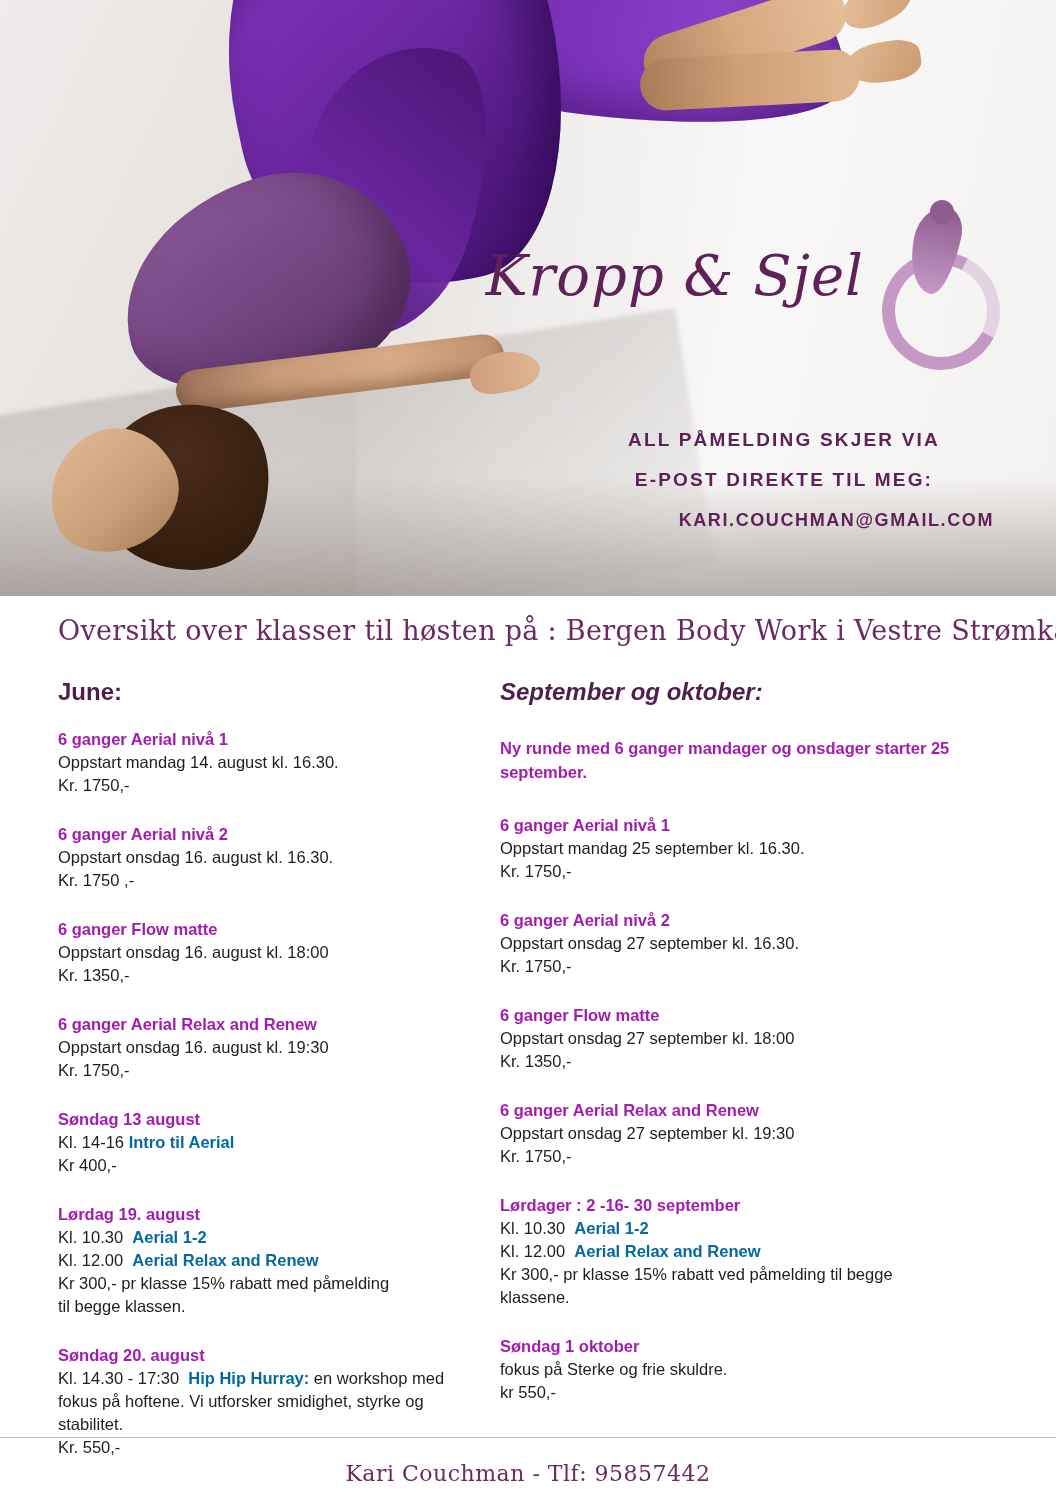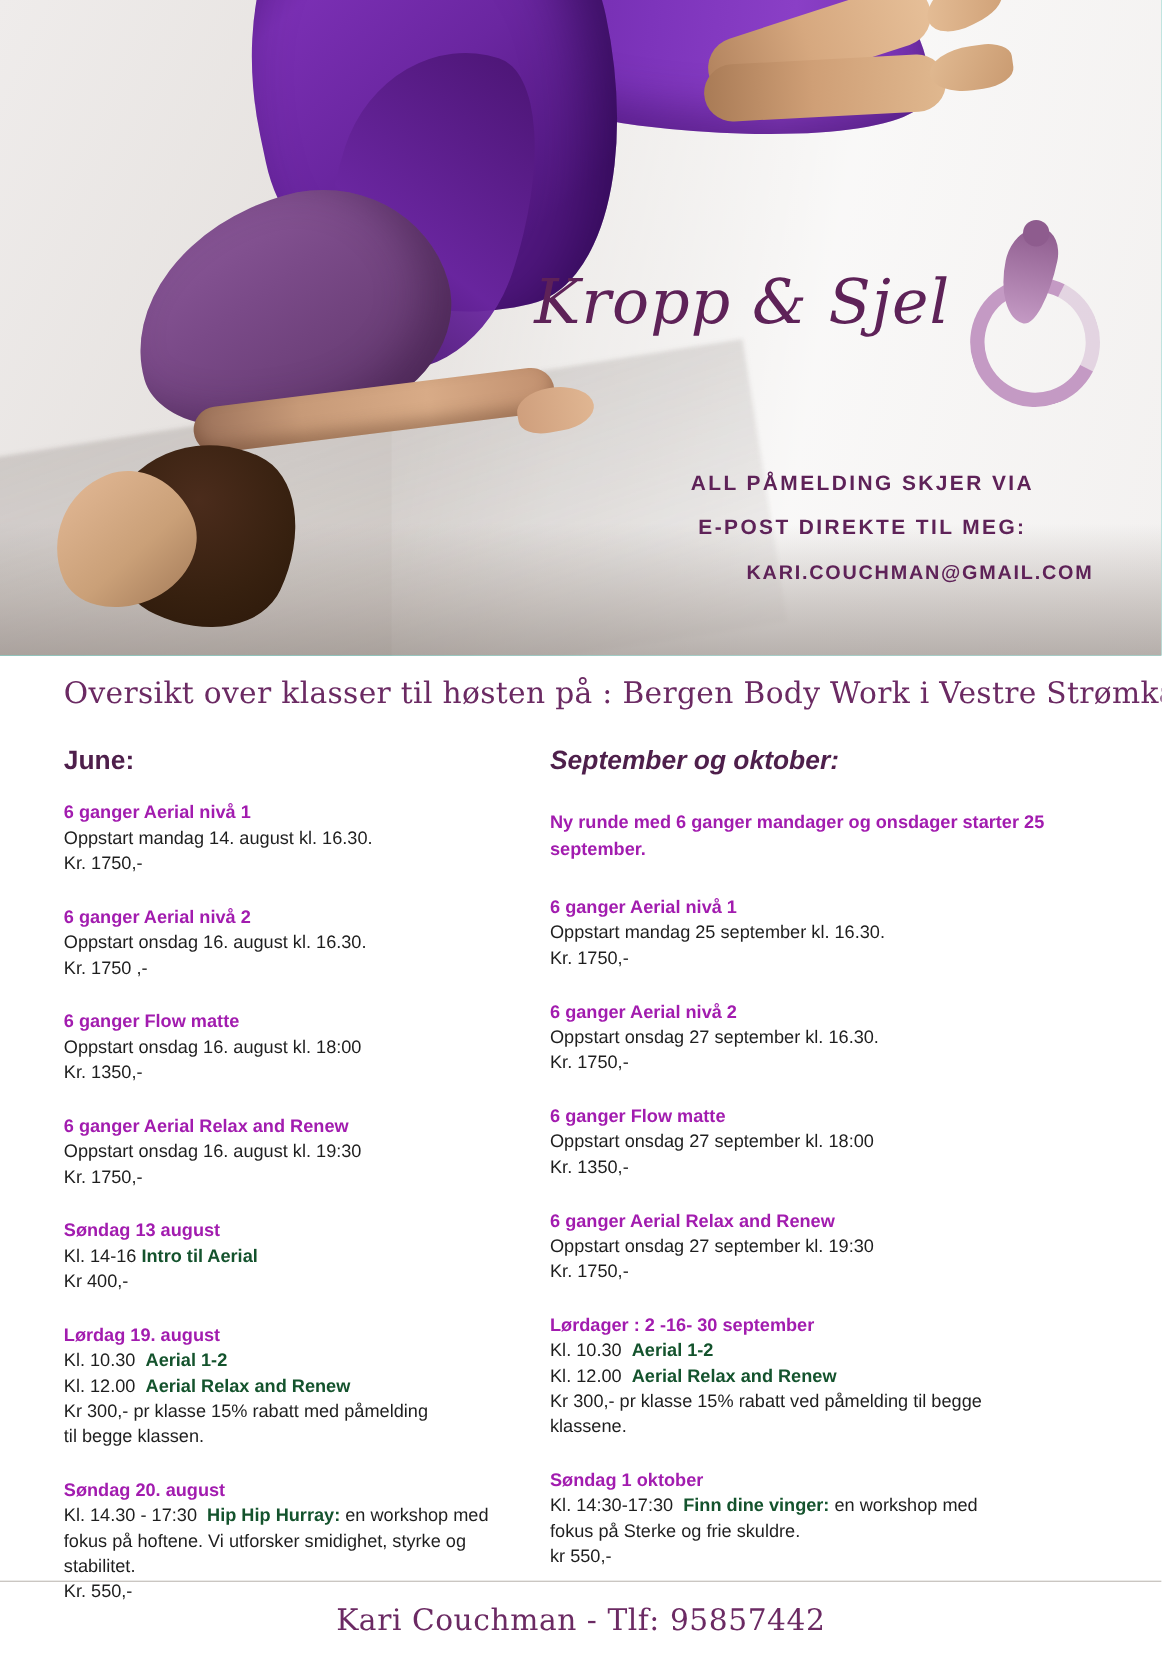--- a/index.html
+++ b/index.html
@@ -14,21 +14,21 @@
     overflow: hidden;
     position: relative;
   }
 
   
   .hero {
     position: relative;
     width: 1056px;
     height: 596px;
     overflow: hidden;
-    background: #14b8a6;
+    background: #fef9c3;
   }
   
   .hero-bg {
     position: absolute;
     inset: 0;
     background:
       linear-gradient(115deg, #efeceb 0%, #e4e0dd 35%, #d8d3cf 60%, #cfc9c5 100%);
   }
   
   .hero-wedge {
@@ -249,38 +249,38 @@
     color: #a21caf;
     font-weight: bold;
     font-size: 16.5px;
     line-height: 23px;
   }
   .block .ln {
     color: #1e1e1e;
     font-size: 16.5px;
     line-height: 23px;
   }
-  .block .ln b { color: #14532d; }
+  .block .ln b { color: #0369a1; }
   .note { margin-bottom: 30px; }
   .note .hl { line-height: 24px; }
 
   
   .footer-rule {
     position: absolute;
     left: 0; bottom: 70px;
     width: 1056px; height: 1px;
     background: #bdb8b4;
   }
   .footer {
     position: absolute;
     left: 0; bottom: 0;
     width: 1056px; height: 70px;
     display: flex; align-items: center; justify-content: center;
     font-family: "DejaVu Serif", serif;
-    font-size: 27px;
+    font-size: 22px;
     color: #6b2a63;
     letter-spacing: .5px;
   }
 </style>
 </head>
 <body>
 
 <div class="hero">
   <div class="hero-bg"></div>
   <div class="hero-wedge"></div>
@@ -393,21 +393,20 @@
         </div>
         <div class="block">
           <div class="hl">Lørdager : 2 -16- 30 september</div>
           <div class="ln">Kl. 10.30 &nbsp;<b>Aerial 1-2</b></div>
           <div class="ln">Kl. 12.00 &nbsp;<b>Aerial Relax and Renew</b></div>
           <div class="ln">Kr 300,- pr klasse 15% rabatt ved påmelding til begge</div>
           <div class="ln">klassene.</div>
         </div>
         <div class="block">
           <div class="hl">Søndag 1 oktober</div>
-          <div class="ln">Kl. 14:30-17:30 &nbsp;<b>Finn dine vinger:</b> en workshop med</div>
           <div class="ln">fokus på Sterke og frie skuldre.</div>
           <div class="ln">kr 550,-</div>
         </div>
       </div>
   </div>
 </div>
 
 <div class="footer-rule"></div>
 <div class="footer">Kari Couchman - Tlf: 95857442</div>
 

